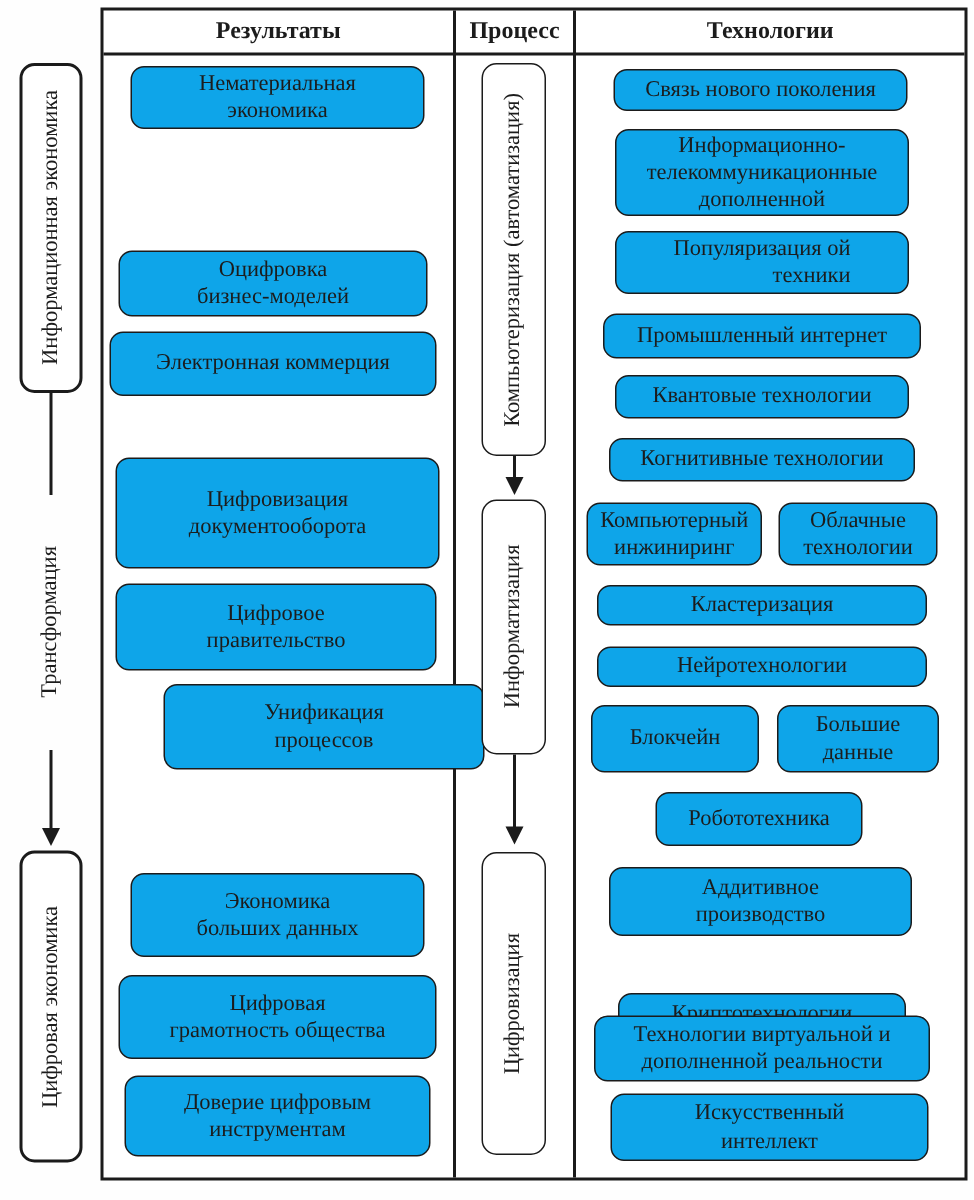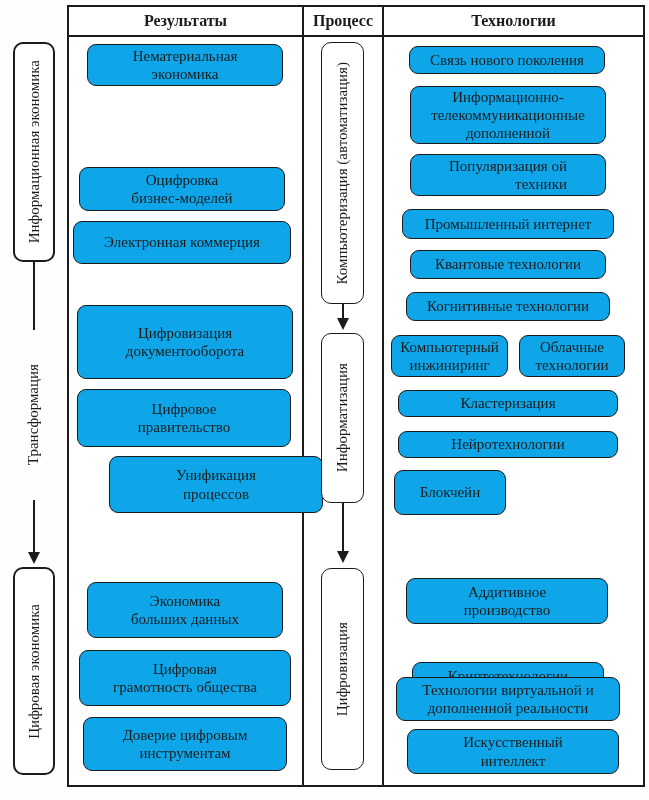--- a/index.html
+++ b/index.html
@@ -98,20 +98,23 @@
   <div class="node" style="left:402px;top:209px;width:212px;height:30px;text-align:right;">Промышленный интернет</div>
   <div class="node" style="left:410px;top:250px;width:196px;height:29px;">Квантовые технологии</div>
   <div class="node" style="left:406px;top:292px;width:204px;height:29px;">Когнитивные технологии</div>
   <div class="node" style="left:391px;top:335px;width:117px;height:42px;">Компьютерный
 инжиниринг</div>
   <div class="node" style="left:519px;top:335px;width:106px;height:42px;">Облачные
 технологии</div>
   <div class="node" style="left:398px;top:390px;width:220px;height:27px;">Кластеризация</div>
   <div class="node" style="left:398px;top:431px;width:220px;height:27px;">Нейротехнологии</div>
   <div class="node" style="left:394px;top:470px;width:112px;height:45px;">Блокчейн</div>
+  <div class="node" style="left:518px;top:470px;width:108px;height:45px;">Большие
+данные</div>
+  <div class="node" style="left:437px;top:528px;width:138px;height:36px;">Робототехника</div>
   <div class="node" style="left:406px;top:578px;width:202px;height:46px;">Аддитивное
 производство</div>
   <div class="node" style="left:412px;top:637px;width:192px;height:28px;margin-top:25px;">Криптотехнологии</div>
   <div class="node" style="left:396px;top:677px;width:224px;height:44px;">Технологии виртуальной и
 дополненной реальности</div>
   <div class="node" style="left:407px;top:729px;width:212px;height:45px;">Искусственный
 интеллект</div>
 
 </div>
 

